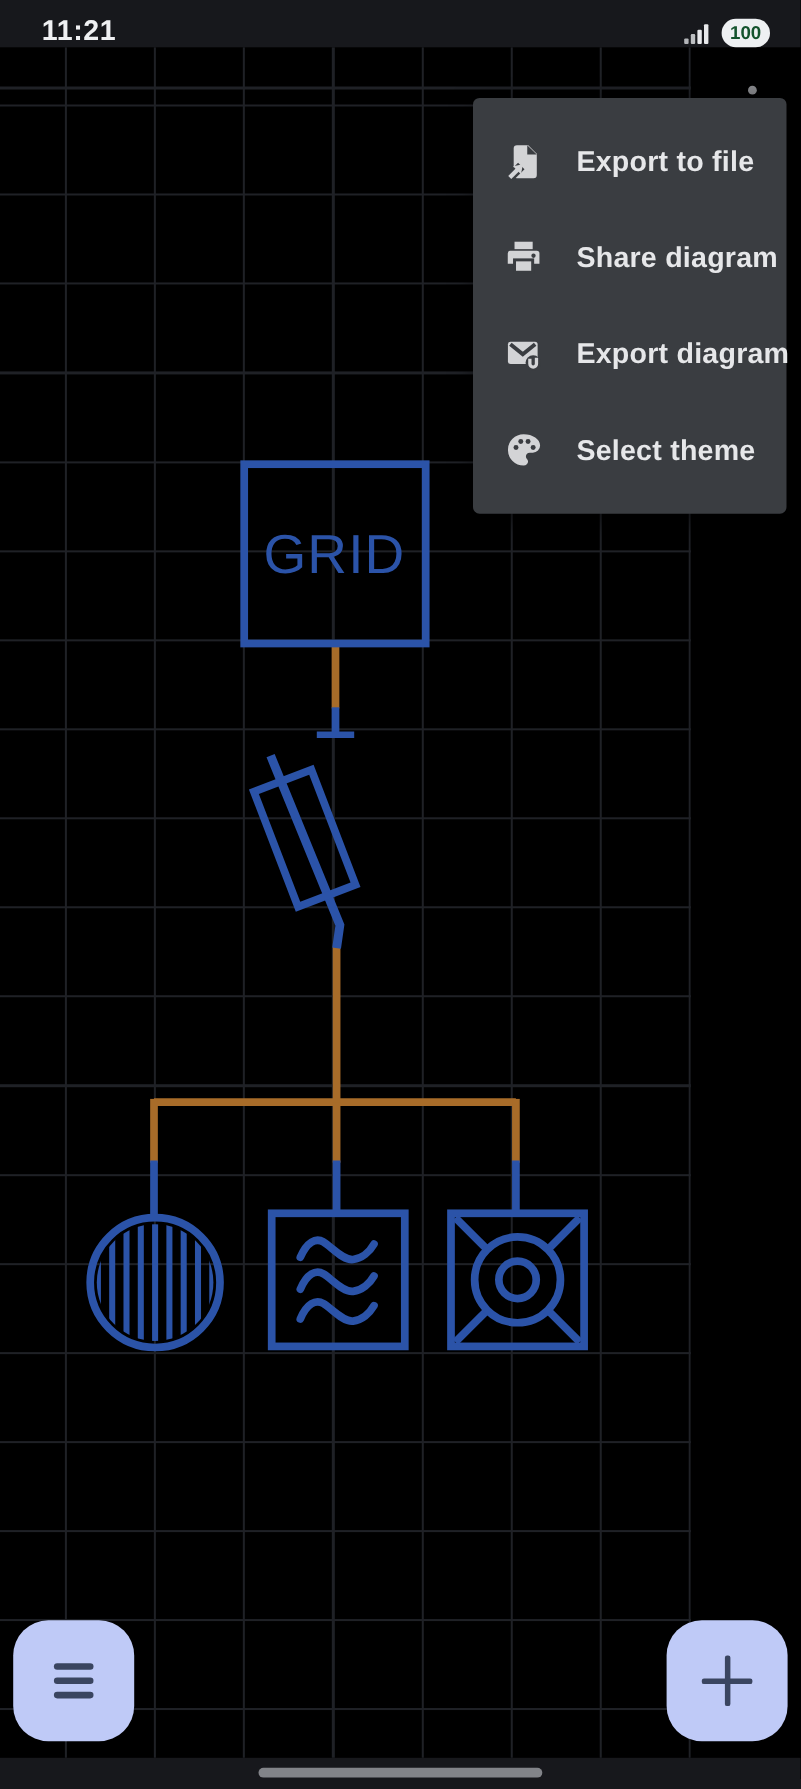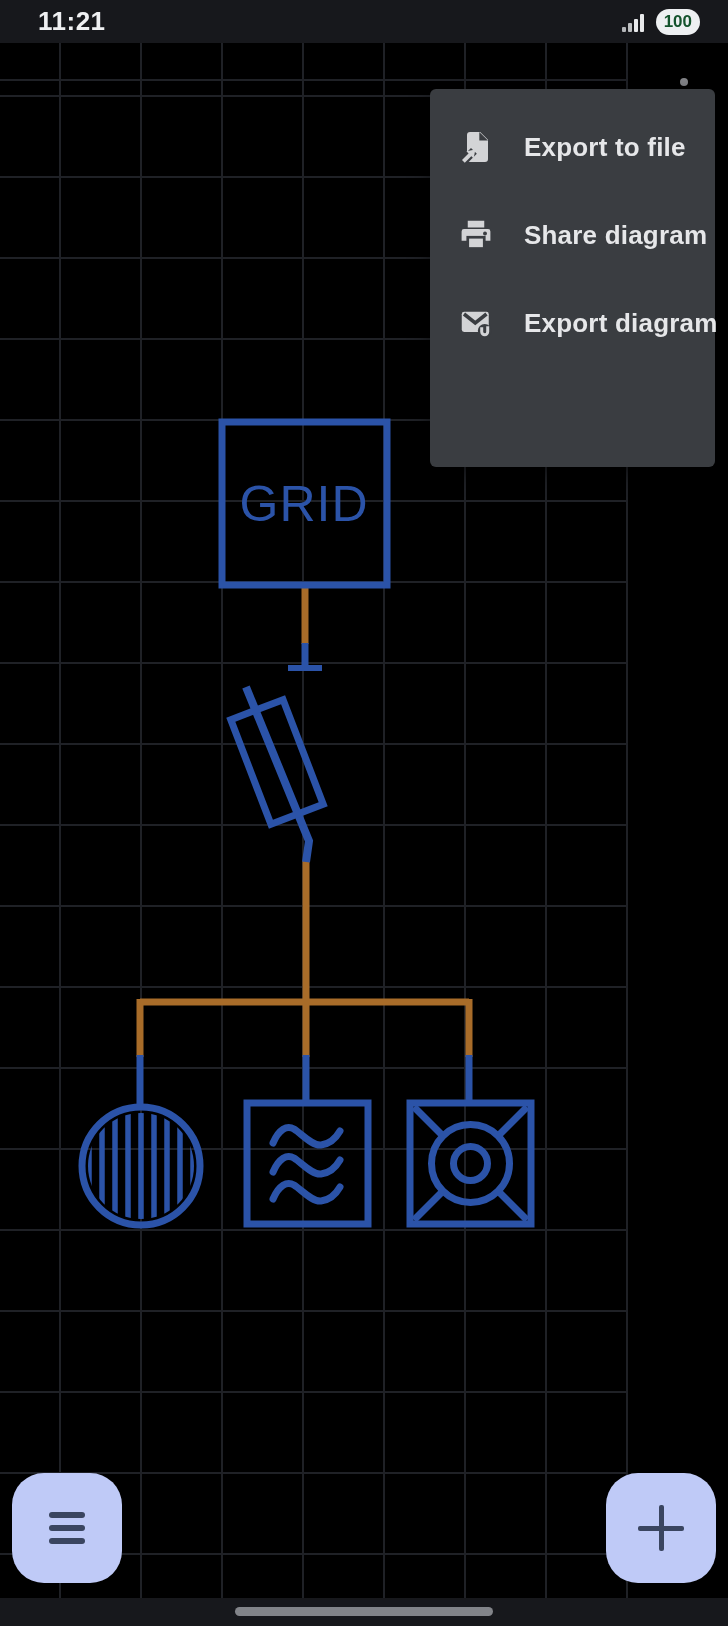--- a/index.html
+++ b/index.html
@@ -15,21 +15,21 @@
     --status-bg:#17181c;
     --status-text:#eff0f2;
   }
   *{margin:0;padding:0;box-sizing:border-box;}
   html,body{background:#000;}
   body{font-family:"Liberation Sans","DejaVu Sans",sans-serif;}
   .screen{position:relative;width:728px;height:1626px;overflow:hidden;background:var(--canvas-bg);}
 
   
   .status-bar{position:absolute;left:0;top:0;width:728px;height:43px;background:var(--status-bg);
-    display:flex;align-items:center;justify-content:space-between;padding:0 28px 0 38px;z-index:30;}
+    display:flex;align-items:flex-end;justify-content:space-between;padding:0 28px 0 38px;z-index:30;}
   .status-time{color:var(--status-text);font-size:26px;font-weight:700;letter-spacing:.5px;}
   .status-right{display:flex;align-items:center;gap:9px;}
   .battery-pill{min-width:44px;height:26px;background:#eef0f2;border-radius:14px;
     display:flex;align-items:center;justify-content:center;color:#14532d;font-size:17px;font-weight:700;padding:0 8px;}
 
   
   .canvas{position:absolute;left:0;top:43px;width:628px;height:1555px;background:var(--canvas-bg);
     background-image:
       repeating-linear-gradient(to right, var(--grid-line) 0 2px, transparent 2px 81px),
       repeating-linear-gradient(to bottom, var(--grid-line) 0 2px, transparent 2px 81px);
@@ -185,20 +185,32 @@
         <svg width="36" height="36" viewBox="0 0 24 24">
           <rect x="2.5" y="4.5" width="18" height="13.5" rx="1.6" fill="#d3d4d6"></rect>
           <polyline points="4,6 11.5,12 19,6" fill="none" stroke="#3a3d41" stroke-width="2.4"></polyline>
           <circle cx="17.8" cy="17.2" r="4.6" fill="#3a3d41"></circle>
           <path fill="none" stroke="#d3d4d6" stroke-width="2" d="M15.8 14.8v3a2 2 0 0 0 4 0v-3.6"></path>
         </svg>
       </span>
       <span class="mi-label">Export diagram</span>
     </div>
 
+    <div class="menu-item">
+      <span class="mi-icon">
+        <svg width="36" height="36" viewBox="0 0 24 24">
+          <path fill="#d3d4d6" d="M12 2.5a9.5 9.5 0 1 0 0 19c1.6 0 2.7-1.1 2.7-2.4 0-.7-.3-1.2-.7-1.6-.4-.4-.6-.9-.6-1.5 0-1.3 1-2.3 2.3-2.3h1.9a4.4 4.4 0 0 0 4.4-4.4c0-3.8-4.5-6.8-10-6.8z"></path>
+          <circle cx="7.4" cy="10.6" r="1.5" fill="#3a3d41"></circle>
+          <circle cx="10.3" cy="6.9" r="1.5" fill="#3a3d41"></circle>
+          <circle cx="14.7" cy="6.9" r="1.5" fill="#3a3d41"></circle>
+          <circle cx="17.8" cy="10.6" r="1.5" fill="#3a3d41"></circle>
+        </svg>
+      </span>
+      <span class="mi-label">Select theme</span>
+    </div>
 
   </div>
 
   <div class="fab fab-menu">
     <div class="hamburger">
         <span></span>
         <span></span>
         <span></span>
       </div>
   </div>

